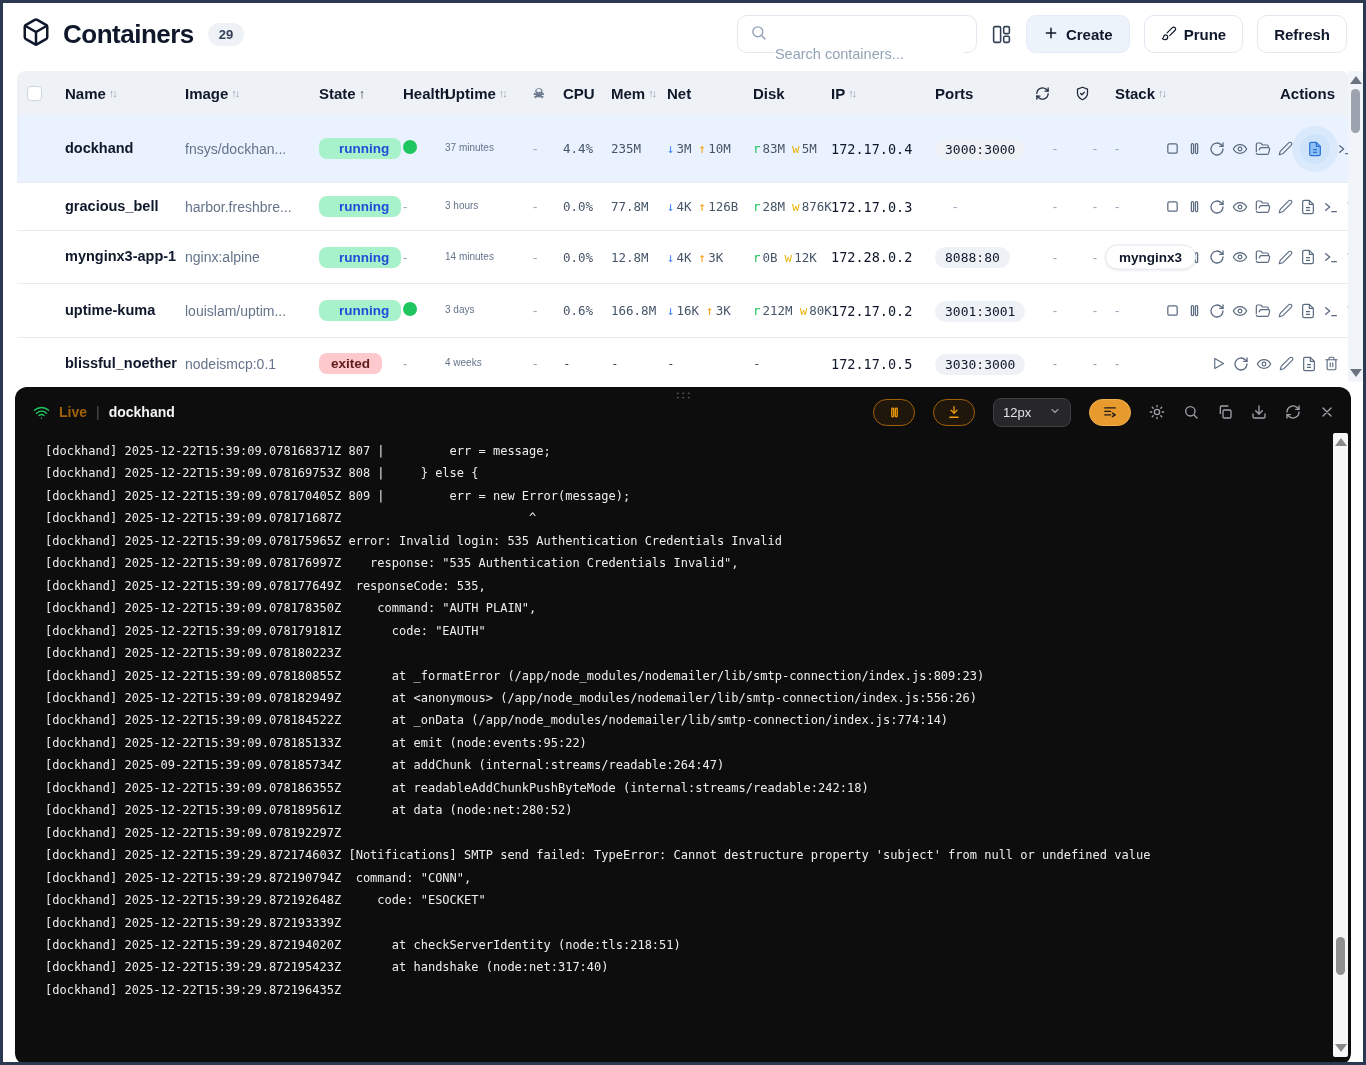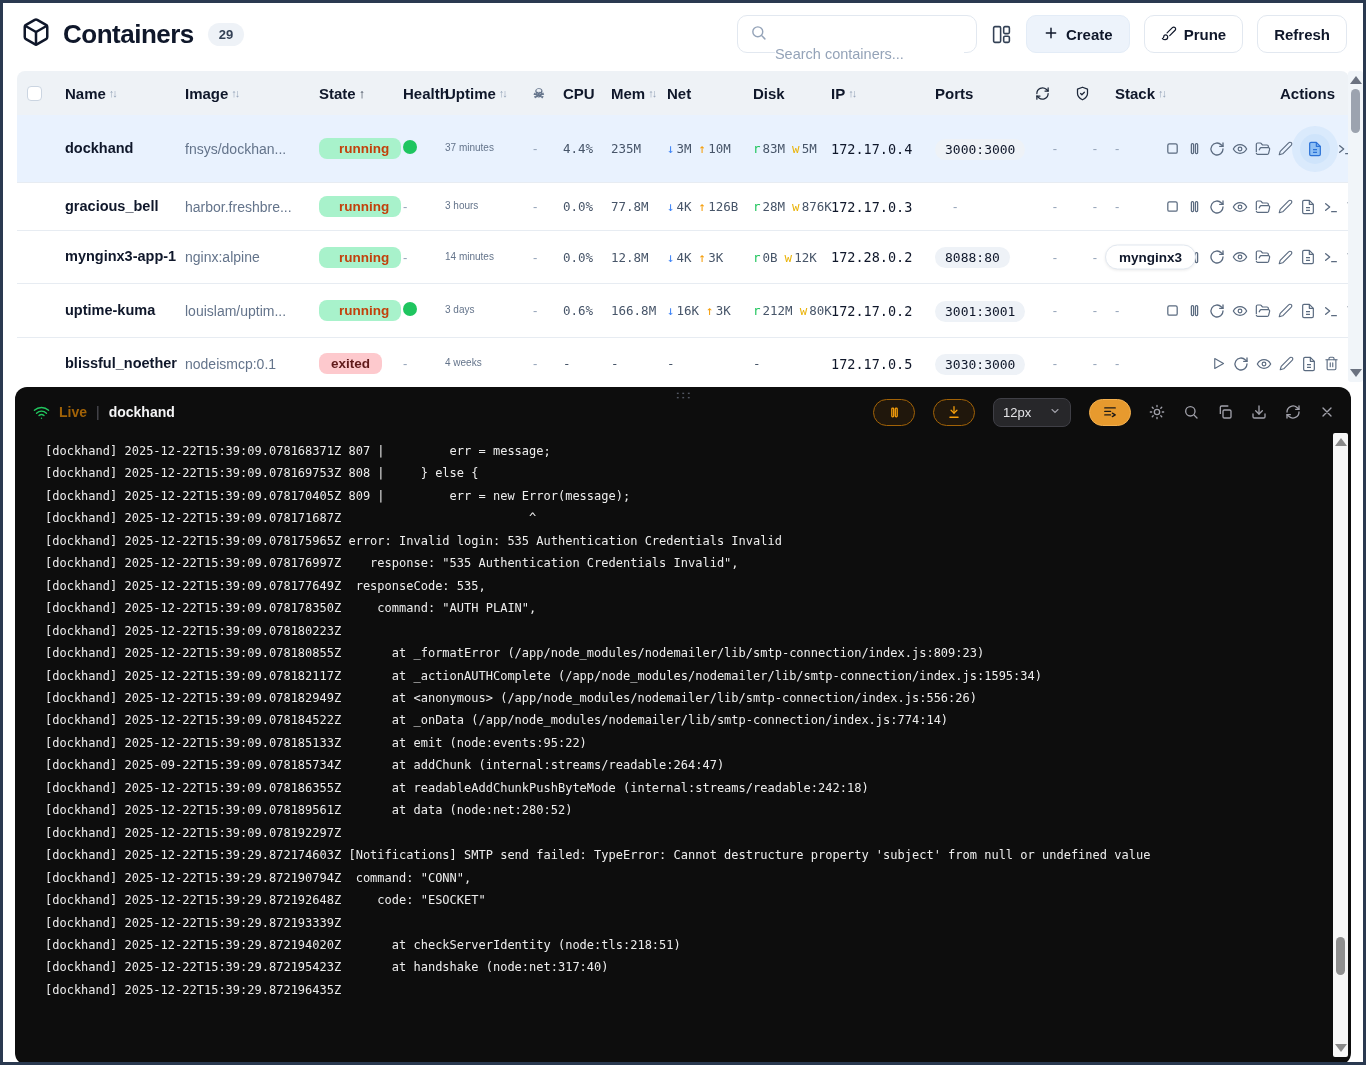--- a/index.html
+++ b/index.html
@@ -31,21 +31,21 @@
   .skull { color:#64748b; font-size:13px; }
   .th-icon { color:#1e293b; }
   .checkbox { width:15px; height:15px; border:1.5px solid #cbd5e1; border-radius:4px; background:#fff; margin-left:10px; }
   .tbody-clip { height:267px; overflow:hidden; }
   .trow { border-bottom:1px solid #e7ecf2; }
   .trow.selected { background:#e9f2fe; }
   .r1{height:68px}.r2{height:48px}.r3{height:53px}.r4{height:54px}.r5{height:52px}
   .cell-name { font-size:14.5px; font-weight:700; color:#0f172a; line-height:1.5; }
   .cell-image { font-size:14px; color:#64748b; white-space:nowrap; overflow:hidden; }
   .badge-state { display:inline-block; padding:3px 12px; border-radius:8px; font-size:13.5px; font-weight:600; }
-  .st-running { background:#a8f2cb; color:#c2410c;padding-left:20px; }
+  .st-running { background:#a8f2cb; color:#1d4ed8;padding-left:20px; }
   .st-exited { background:#fdc9cd; color:#5f1a1a; }
   .dot { width:14px; height:14px; border-radius:50%; background:#1fc55f; display:inline-block; }
   .dim { color:#94a3b8; font-size:13px; }
   .cell-uptime { font-size:10px; color:#64748b; line-height:1.45; }
   .mono { font-family:"DejaVu Sans Mono", monospace; }
   .cell-num { font-size:12.5px; color:#475569; }
   .cell-net, .cell-disk { display:flex; align-items:center; gap:2px; font-size:12.5px; color:#475569; }
   .arr-down { color:#3b82f6; } .arr-up { color:#f59e0b; margin-left:5px; }
   .rw-r { color:#22c55e; } .rw-w { color:#eab308; margin-left:5px; }
   .cell-ip { font-size:13.5px; font-weight:400; color:#0f172a; }
@@ -705,23 +705,23 @@
 
     <div class="log-body">
       <div class="ll">[dockhand] 2025-12-22T15:39:09.078168371Z 807 |         err = message;</div>
       <div class="ll">[dockhand] 2025-12-22T15:39:09.078169753Z 808 |     } else {</div>
       <div class="ll">[dockhand] 2025-12-22T15:39:09.078170405Z 809 |         err = new Error(message);</div>
       <div class="ll">[dockhand] 2025-12-22T15:39:09.078171687Z                          ^</div>
       <div class="ll">[dockhand] 2025-12-22T15:39:09.078175965Z error: Invalid login: 535 Authentication Credentials Invalid</div>
       <div class="ll">[dockhand] 2025-12-22T15:39:09.078176997Z    response: "535 Authentication Credentials Invalid",</div>
       <div class="ll">[dockhand] 2025-12-22T15:39:09.078177649Z  responseCode: 535,</div>
       <div class="ll">[dockhand] 2025-12-22T15:39:09.078178350Z     command: "AUTH PLAIN",</div>
+      <div class="ll">[dockhand] 2025-12-22T15:39:09.078179181Z       code: "EAUTH"</div>
       <div class="ll">[dockhand] 2025-12-22T15:39:09.078180223Z</div>
       <div class="ll">[dockhand] 2025-12-22T15:39:09.078180855Z       at _formatError (/app/node_modules/nodemailer/lib/smtp-connection/index.js:809:23)</div>
-      <div class="ll">[dockhand] 2025-12-22T15:39:09.078182117Z       at _actionAUTHComplete (/app/node_modules/nodemailer/lib/smtp-connection/index.js:1595:34)</div>
       <div class="ll">[dockhand] 2025-12-22T15:39:09.078182949Z       at &lt;anonymous&gt; (/app/node_modules/nodemailer/lib/smtp-connection/index.js:556:26)</div>
       <div class="ll">[dockhand] 2025-12-22T15:39:09.078184522Z       at _onData (/app/node_modules/nodemailer/lib/smtp-connection/index.js:774:14)</div>
       <div class="ll">[dockhand] 2025-12-22T15:39:09.078185133Z       at emit (node:events:95:22)</div>
       <div class="ll">[dockhand] 2025-09-22T15:39:09.078185734Z       at addChunk (internal:streams/readable:264:47)</div>
       <div class="ll">[dockhand] 2025-12-22T15:39:09.078186355Z       at readableAddChunkPushByteMode (internal:streams/readable:242:18)</div>
       <div class="ll">[dockhand] 2025-12-22T15:39:09.078189561Z       at data (node:net:280:52)</div>
       <div class="ll">[dockhand] 2025-12-22T15:39:09.078192297Z</div>
       <div class="ll">[dockhand] 2025-12-22T15:39:29.872174603Z [Notifications] SMTP send failed: TypeError: Cannot destructure property 'subject' from null or undefined value</div>
       <div class="ll">[dockhand] 2025-12-22T15:39:29.872190794Z  command: "CONN",</div>
       <div class="ll">[dockhand] 2025-12-22T15:39:29.872192648Z     code: "ESOCKET"</div>

